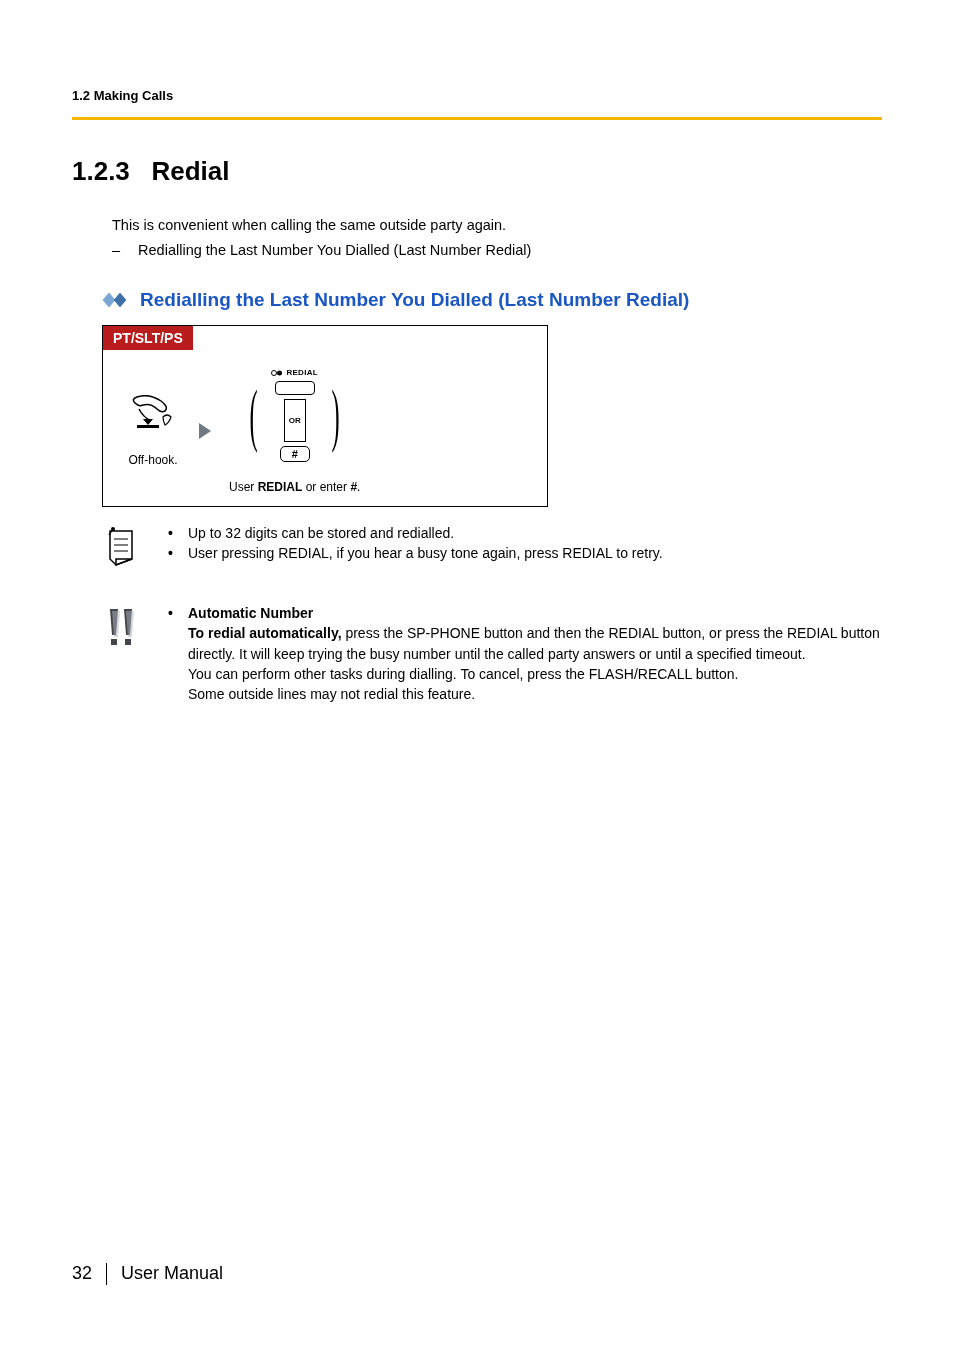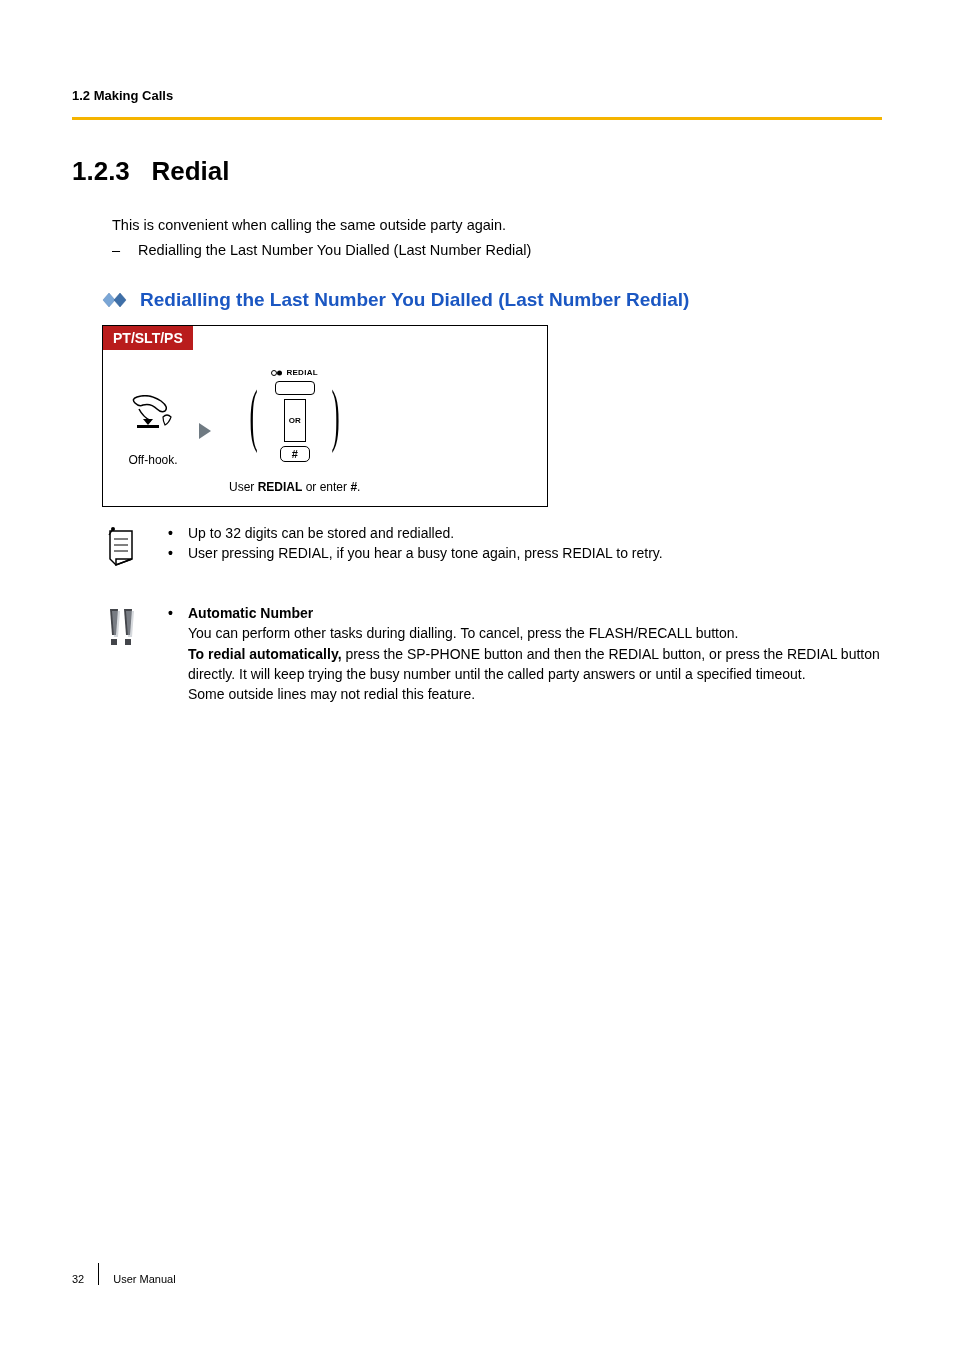--- a/index.html
+++ b/index.html
@@ -167,22 +167,22 @@
   .bullet-list li { padding-left: 0; }
   .note-body { flex: 1; }
   .note-body .sub {
     margin-left: 20px;
   }
   .footer {
     position: absolute;
     bottom: 66px;
     left: 72px;
     display: flex;
-    align-items: flex-end;
-    font-size: 11px;
+    align-items: flex-start;
+    font-size: 18px;
   }
   .footer .divider {
     width: 1px;
     height: 22px;
     background: #000;
     margin: 0 14px;
   }
   .phone-icon-wrap { width:56px; display:flex; justify-content:center;}
 </style>
 </head>
@@ -292,22 +292,22 @@
         <rect x="23" y="34" width="6" height="6" fill="#43454a"></rect>
         <path d="M10 6 L18 6 L16 32 L12 32 Z" fill="#aeb4bb" opacity="0.5"></path>
         <path d="M24 6 L32 6 L30 32 L26 32 Z" fill="#aeb4bb" opacity="0.5"></path>
       </svg>
     </div>
     <div class="note-body">
       <ul class="bullet-list">
         <li><b>Automatic Number</b></li>
       </ul>
       <div class="sub">
+        <div><b>To redial automatically,</b><span> press the SP-PHONE button and then the REDIAL button, or press the REDIAL button directly. It will keep trying the busy number until the called party answers or until a specified timeout.</span></div>
         <div>You can perform other tasks during dialling. To cancel, press the FLASH/RECALL button.</div>
-        <div><b>To redial automatically,</b><span> press the SP-PHONE button and then the REDIAL button, or press the REDIAL button directly. It will keep trying the busy number until the called party answers or until a specified timeout.</span></div>
         <div>Some outside lines may not redial this feature.</div>
       </div>
     </div>
   </div>
 </div>
 
 <div class="footer">
   <span>32</span>
   <span class="divider"></span>
   <span>User Manual</span>

